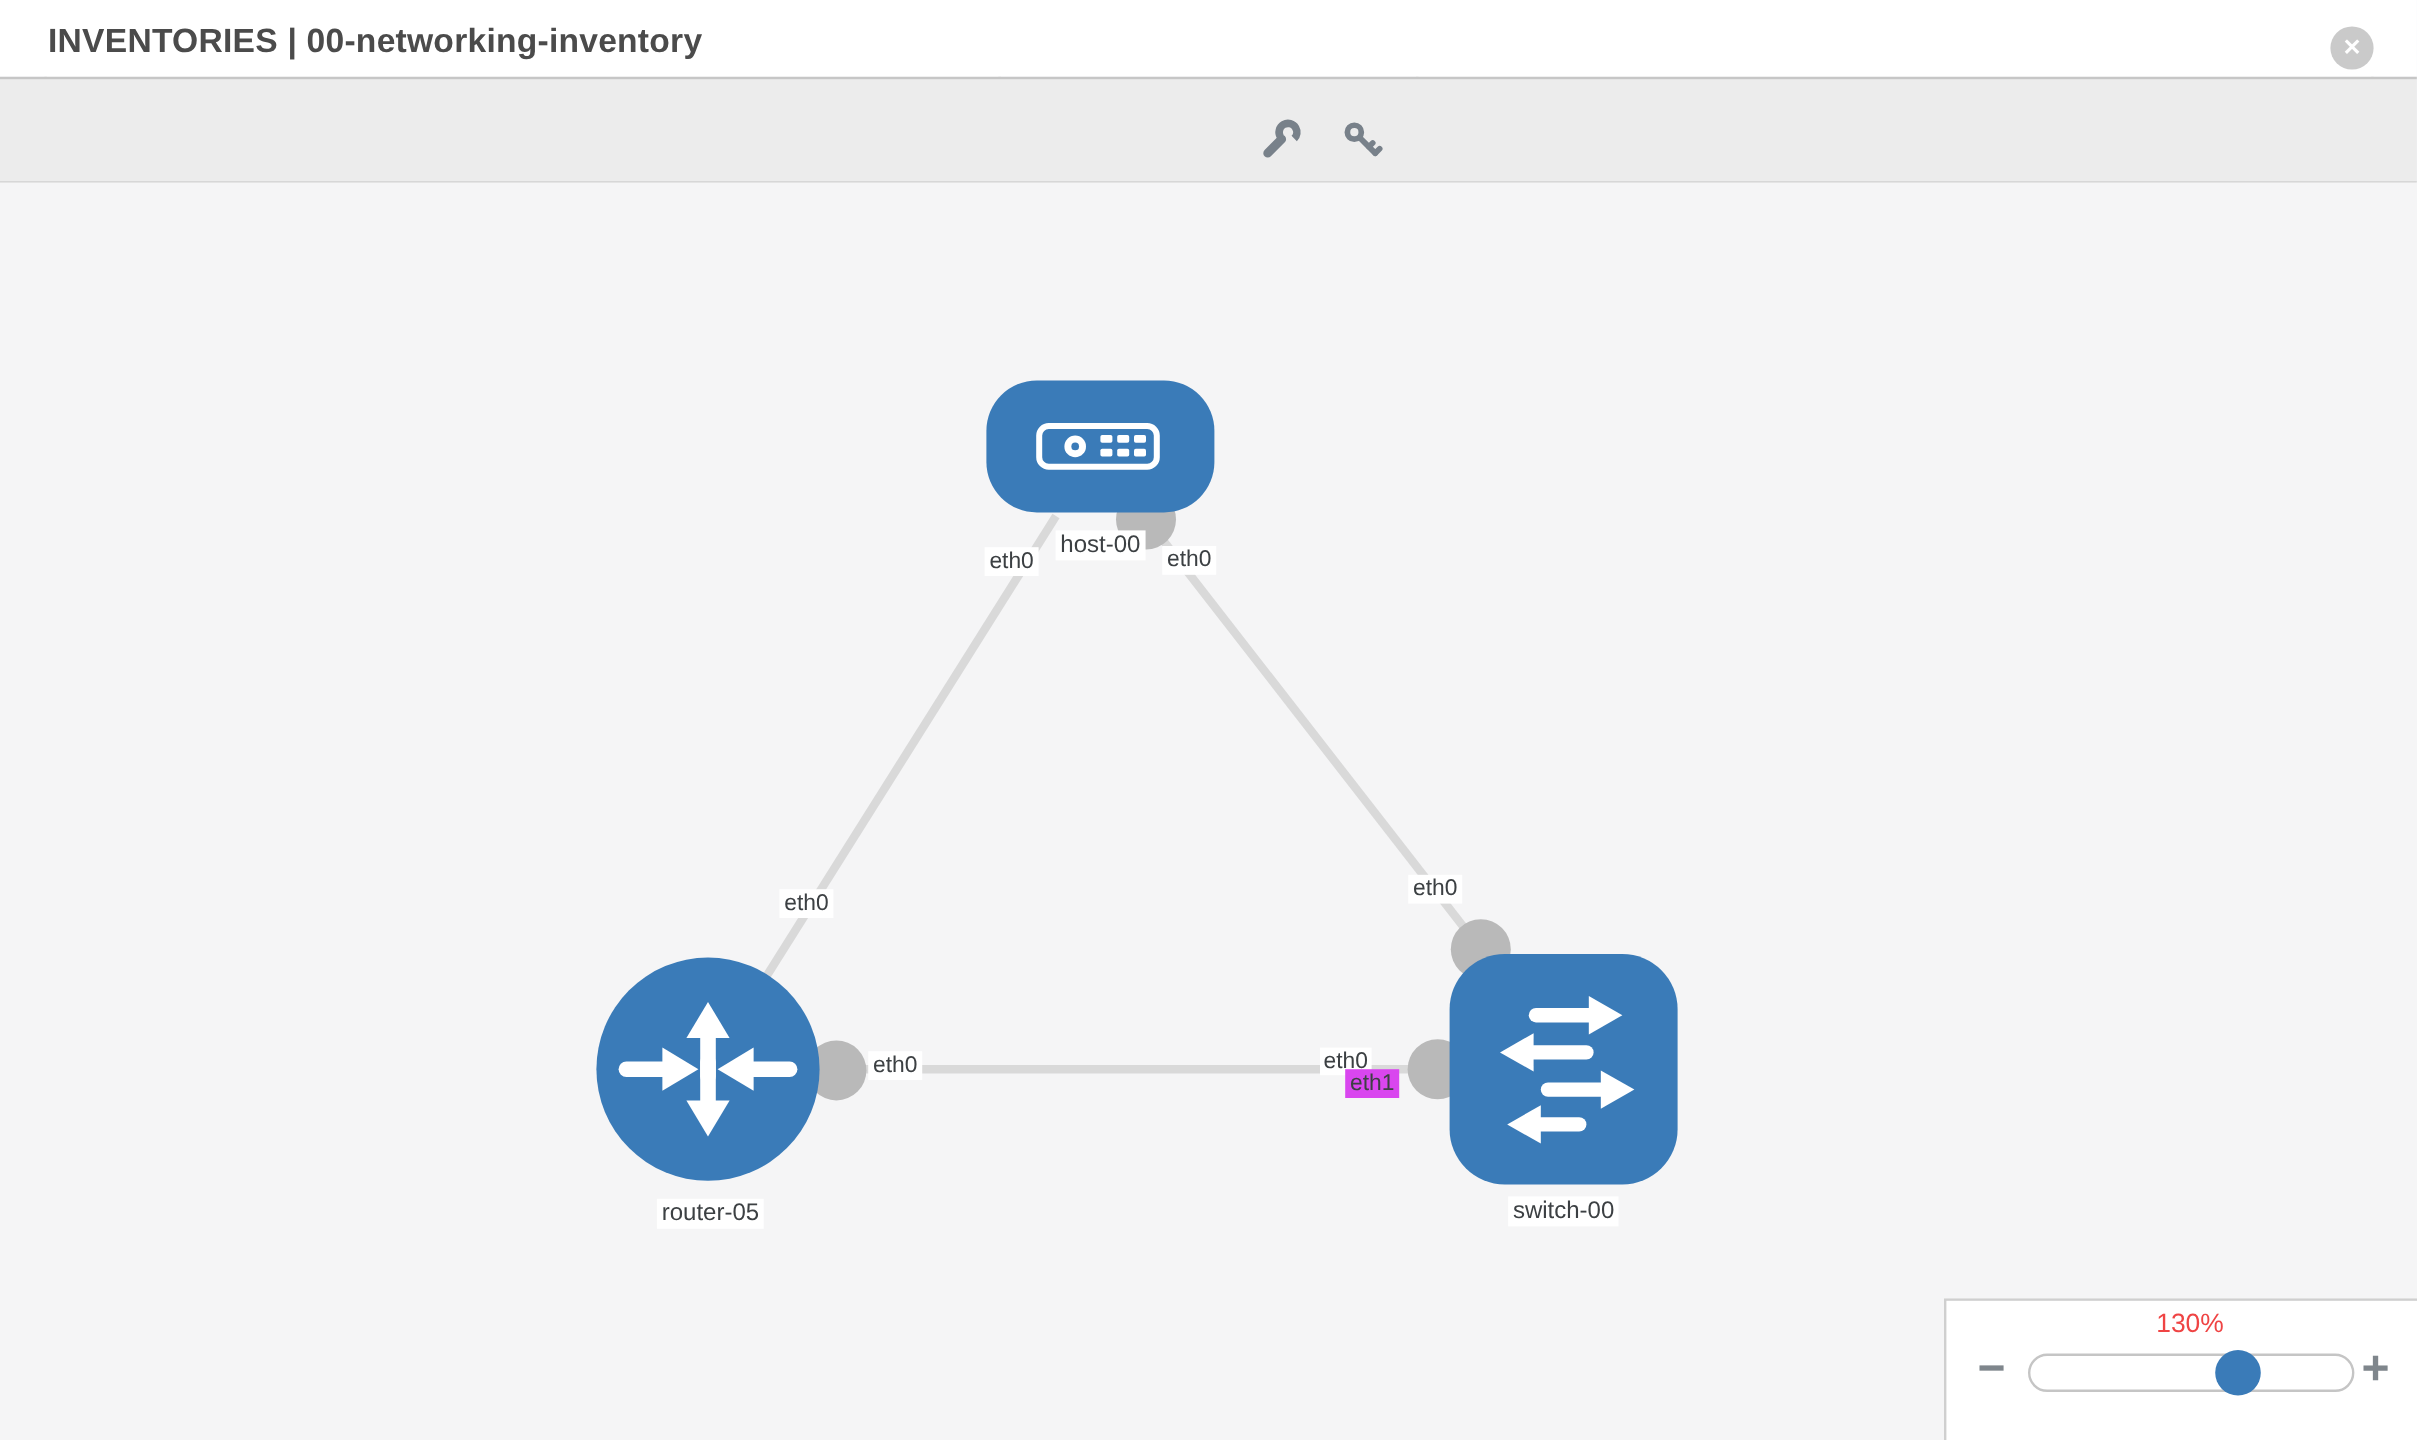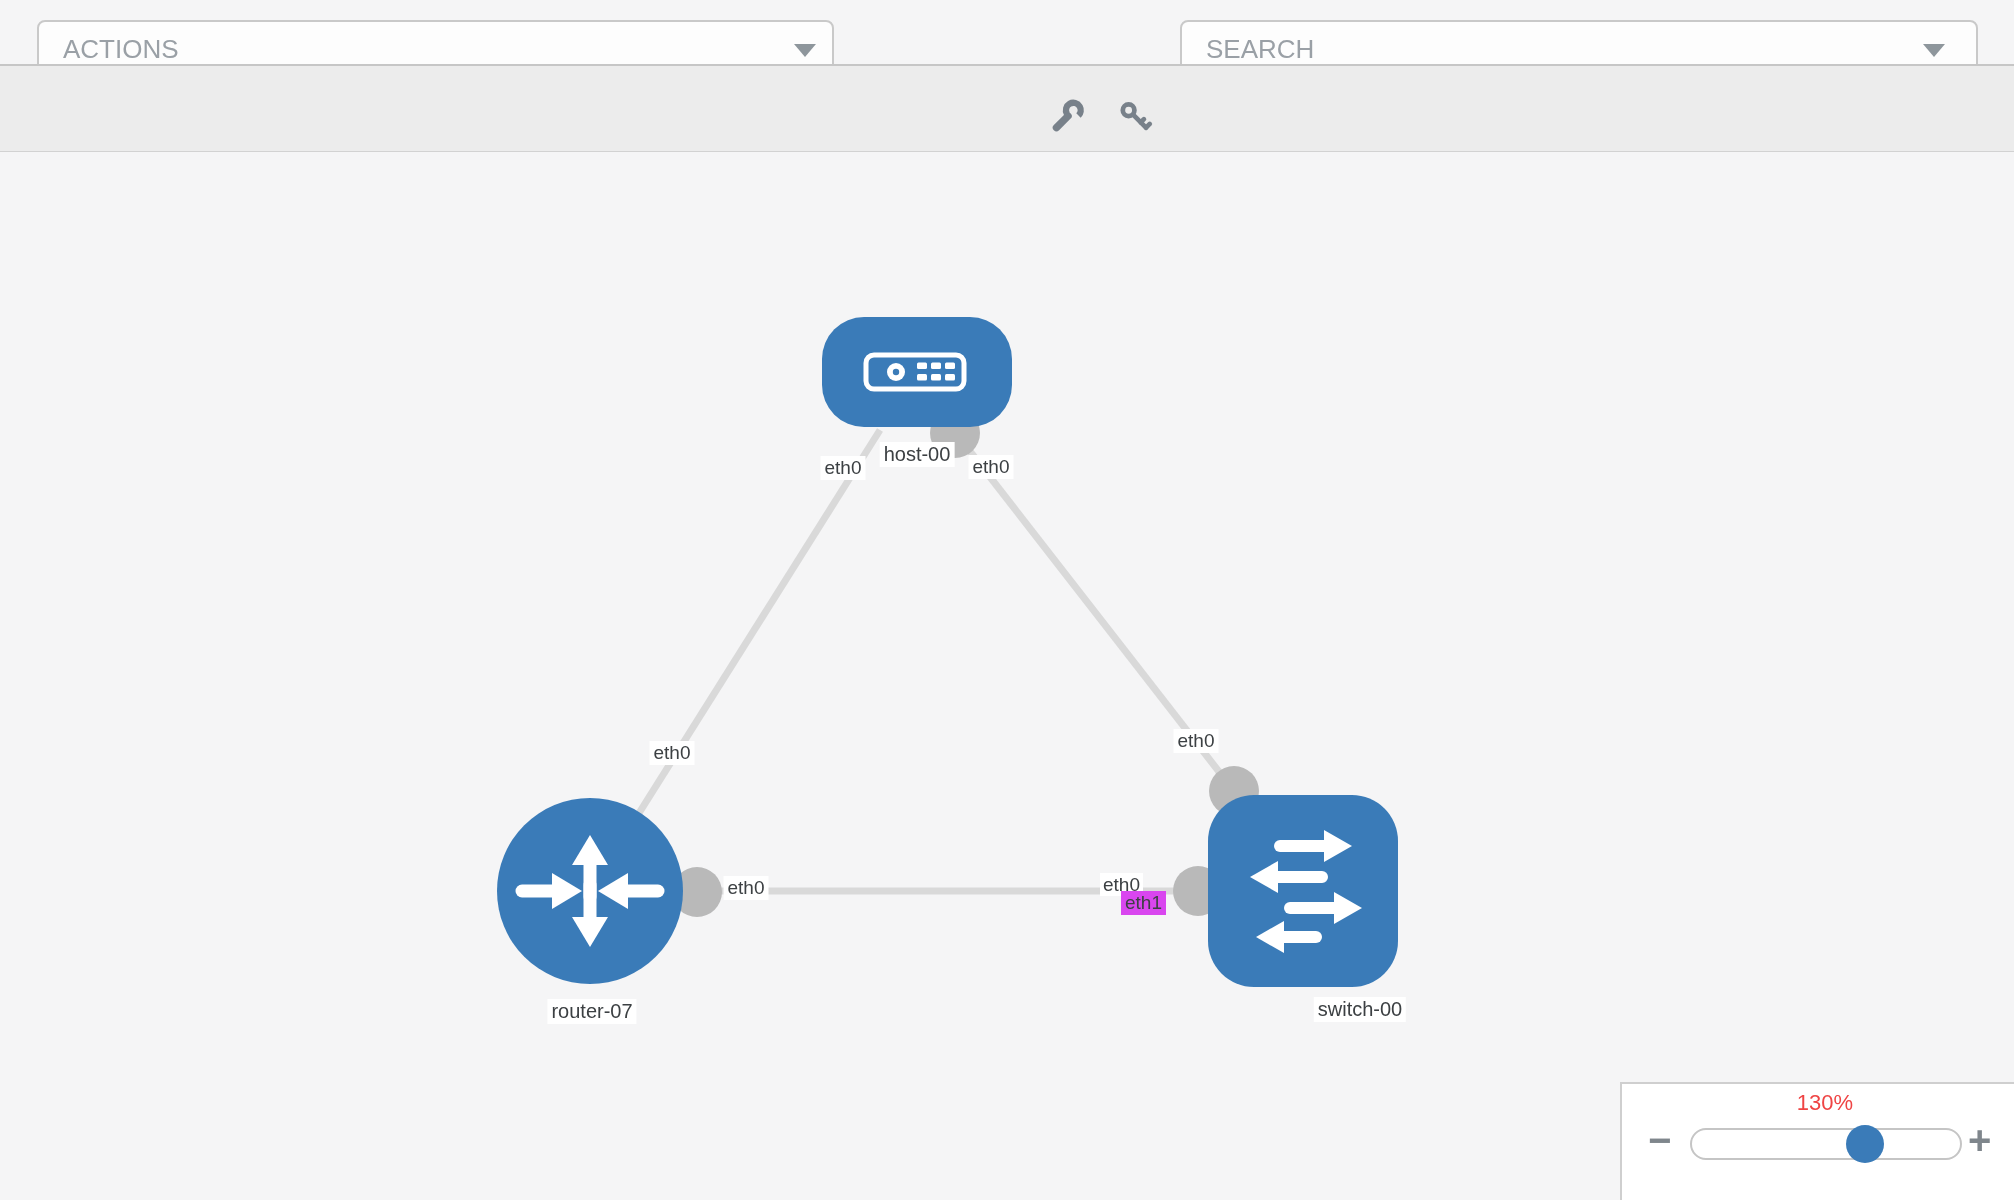--- a/index.html
+++ b/index.html
@@ -165,34 +165,40 @@
         <polygon points="1250,877 1278,861 1278,893" stroke="none"></polygon>
         <line x1="1290" y1="908" x2="1338" y2="908"></line>
         <polygon points="1362,908 1334,892 1334,924" stroke="none"></polygon>
         <line x1="1316" y1="937" x2="1282" y2="937"></line>
         <polygon points="1256,937 1284,921 1284,953" stroke="none"></polygon>
       </g>
     </g>
   </svg>
 
   <div class="nlabel node-label" style="left:917px;  top:442px;">host-00</div>
-  <div class="nlabel node-label" style="left:592px;  top:999px;">router-07</div>
-  <div class="nlabel node-label" style="left:1360px; top:997px;">switch-00</div>
+  <div class="nlabel node-label" style="left:592px;  top:999px;">router-05</div>
+  <div class="nlabel node-label" style="left:1303px; top:997px;">switch-00</div>
 
   <div class="nlabel if-label" style="left:843px;  top:456px;">eth0</div>
   <div class="nlabel if-label" style="left:991px;  top:455px;">eth0</div>
   <div class="nlabel if-label" style="left:672px;  top:741px;">eth0</div>
   <div class="nlabel if-label" style="left:1196px; top:729px;">eth0</div>
   <div class="nlabel if-label" style="left:746px;  top:876px;">eth0</div>
 
   <div class="if-overlap">
     <span class="under">eth0</span>
     <span class="over">eth1</span>
   </div>
 
+  <div class="header">
+    <div class="page-title">INVENTORIES | 00-networking-inventory</div>
+    <div class="close-btn">
+      <span>✕</span>
+    </div>
+  </div>
 
   <div class="toolbar"></div>
 
   <div class="dropdown dd-actions">
     <span class="dd-label">ACTIONS</span>
     <span class="caret"></span>
   </div>
 
   <div class="tool-btn tool-wrench">
     <svg width="38" height="38" viewBox="0 0 36 36">

